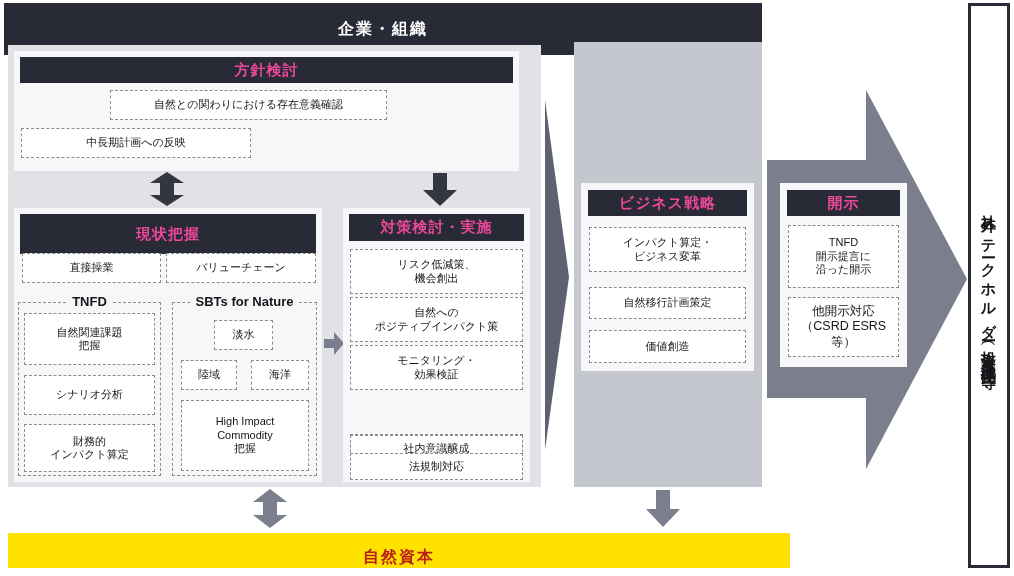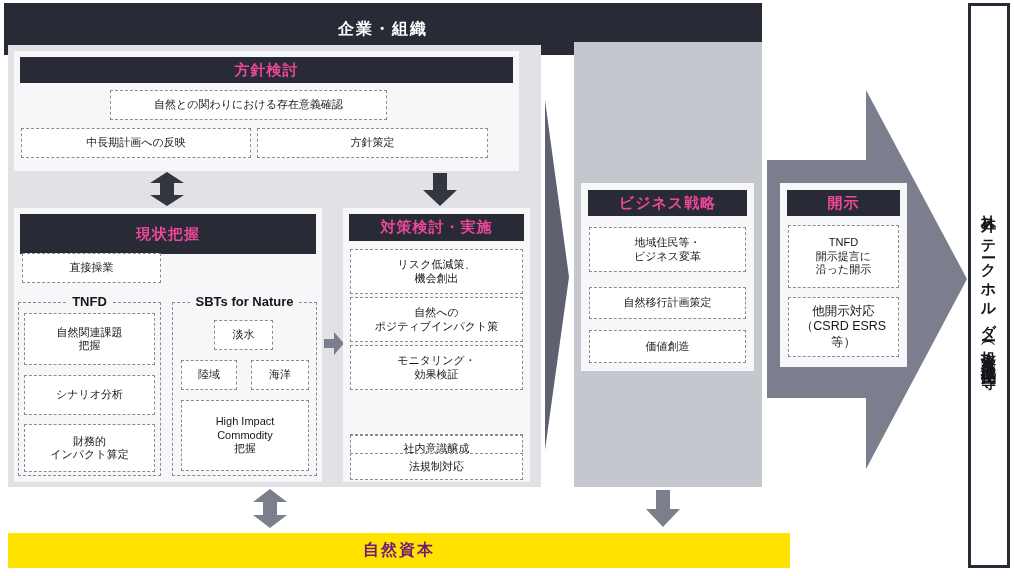--- a/index.html
+++ b/index.html
@@ -38,53 +38,53 @@
   .arr-slate{color:var(--arrow_slate,#5e6270);}
   .stakeholder{
     position:absolute;background:#fff;border:3px solid var(--stakeholder_border,#282a35);
     display:flex;align-items:center;justify-content:center;box-sizing:border-box;
   }
   .stakeholder .vtext{
     writing-mode:vertical-rl;text-orientation:mixed;font-weight:bold;font-size:15px;
     letter-spacing:3px;line-height:1;
   }
   .yellowbar{
-    position:absolute;background:var(--natural_capital_yellow,#ffe200);color:#701a75;
-    font-weight:bold;font-size:16px;display:flex;align-items:center;justify-content:center;
+    position:absolute;background:var(--natural_capital_yellow,#ffe200);color:#b91c1c;
+    font-weight:bold;font-size:16px;display:flex;align-items:flex-end;justify-content:center;
     letter-spacing:2px;
   }
 </style>
 </head>
 <body>
 
 <div id="canvas">
 
   <div class="abs blackbar" style="left:4px;top:3px;width:758px;height:52px;font-size:16px;">
     <span>企業・組織</span>
   </div>
 
   <div class="graypanel" style="left:8px;top:45px;width:533px;height:442px;"></div>
 
   <div class="panel" style="left:14px;top:51px;width:505px;height:120px;">
     <div class="hdr" style="left:6px;top:6px;width:493px;height:26px;">方針検討</div>
     <div class="dbox" style="left:96px;top:39px;width:277px;height:30px;">自然との関わりにおける存在意義確認</div>
     <div class="dbox" style="left:7px;top:77px;width:230px;height:30px;">中長期計画への反映</div>
-    <div class="dbox" style="left:243px;top:77px;width:231px;height:30px;">方針策定</div>
   </div>
 
   <svg class="arr arr-dark" style="left:150px;top:172px;" width="34" height="34" viewBox="0 0 34 34">
     <polygon fill="currentColor" points="17,0 34,11 24,11 24,23 34,23 17,34 0,23 10,23 10,11 0,11"></polygon>
   </svg>
   <svg class="arr arr-dark" style="left:423px;top:173px;" width="34" height="33" viewBox="0 0 34 33">
     <polygon fill="currentColor" points="10,0 24,0 24,17 34,17 17,33 0,17 10,17"></polygon>
   </svg>
 
   <div class="panel" style="left:14px;top:208px;width:308px;height:274px;">
     <div class="hdr" style="left:6px;top:6px;width:296px;height:40px;">現状把握</div>
     <div class="dbox" style="left:8px;top:45px;width:139px;height:30px;">直接操業</div>
+    <div class="dbox" style="left:152px;top:45px;width:150px;height:30px;">バリューチェーン</div>
 
     <div class="group" style="left:4px;top:94px;width:143px;height:174px;">
       <div class="group-label">TNFD</div>
       <div class="dbox" style="left:5px;top:10px;width:131px;height:52px;">自然関連課題
 把握</div>
       <div class="dbox" style="left:5px;top:72px;width:131px;height:40px;">シナリオ分析</div>
       <div class="dbox" style="left:5px;top:121px;width:131px;height:48px;">財務的
 インパクト算定</div>
     </div>
 
@@ -117,21 +117,21 @@
   </div>
 
   <svg class="arr arr-slate" style="left:545px;top:100px;" width="24" height="350" viewBox="0 0 24 350">
     <polygon fill="currentColor" points="0,0 24,177 0,350"></polygon>
   </svg>
 
   <div class="column" style="left:574px;top:42px;width:188px;height:445px;"></div>
 
   <div class="panel" style="left:581px;top:183px;width:173px;height:188px;">
     <div class="hdr" style="left:7px;top:7px;width:159px;height:26px;">ビジネス戦略</div>
-    <div class="dbox" style="left:8px;top:44px;width:157px;height:45px;">地域住民等・
+    <div class="dbox" style="left:8px;top:44px;width:157px;height:45px;">インパクト算定・
 ビジネス変革</div>
     <div class="dbox" style="left:8px;top:104px;width:157px;height:32px;">自然移行計画策定</div>
     <div class="dbox" style="left:8px;top:147px;width:157px;height:33px;">価値創造</div>
   </div>
 
   <svg class="arr arr-gray" style="left:767px;top:90px;" width="200" height="379" viewBox="0 0 200 379">
     <polygon fill="currentColor" points="0,70 99,70 99,0 200,189 99,379 99,308 0,308"></polygon>
   </svg>
 
   <div class="panel" style="left:780px;top:183px;width:127px;height:184px;">

